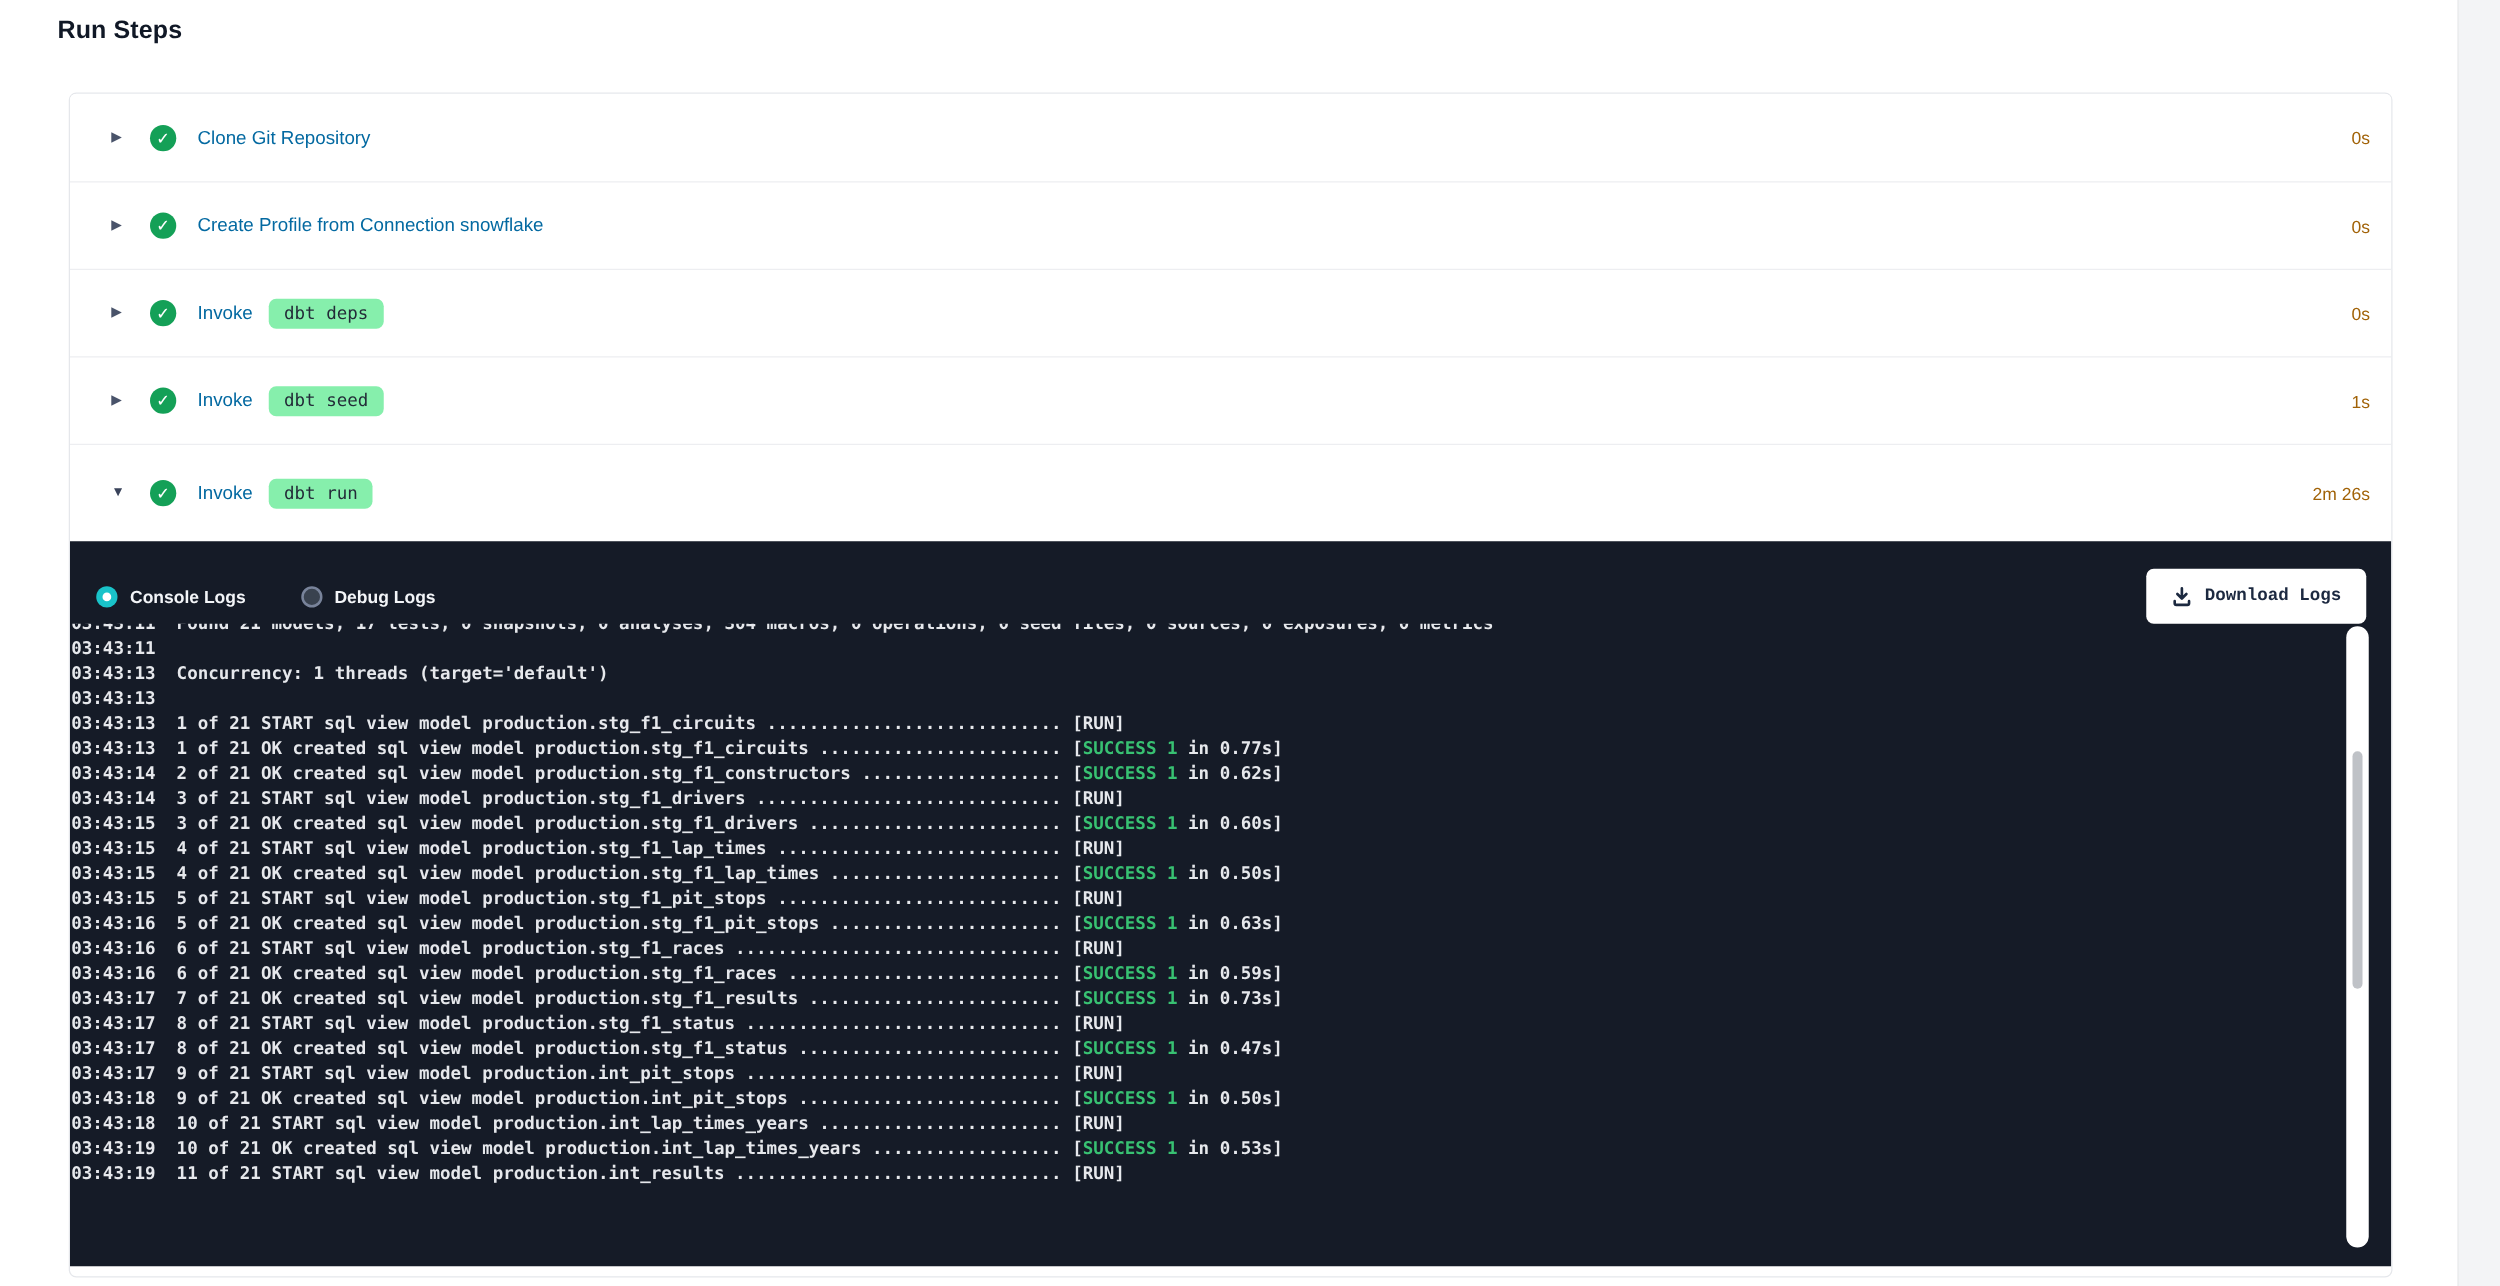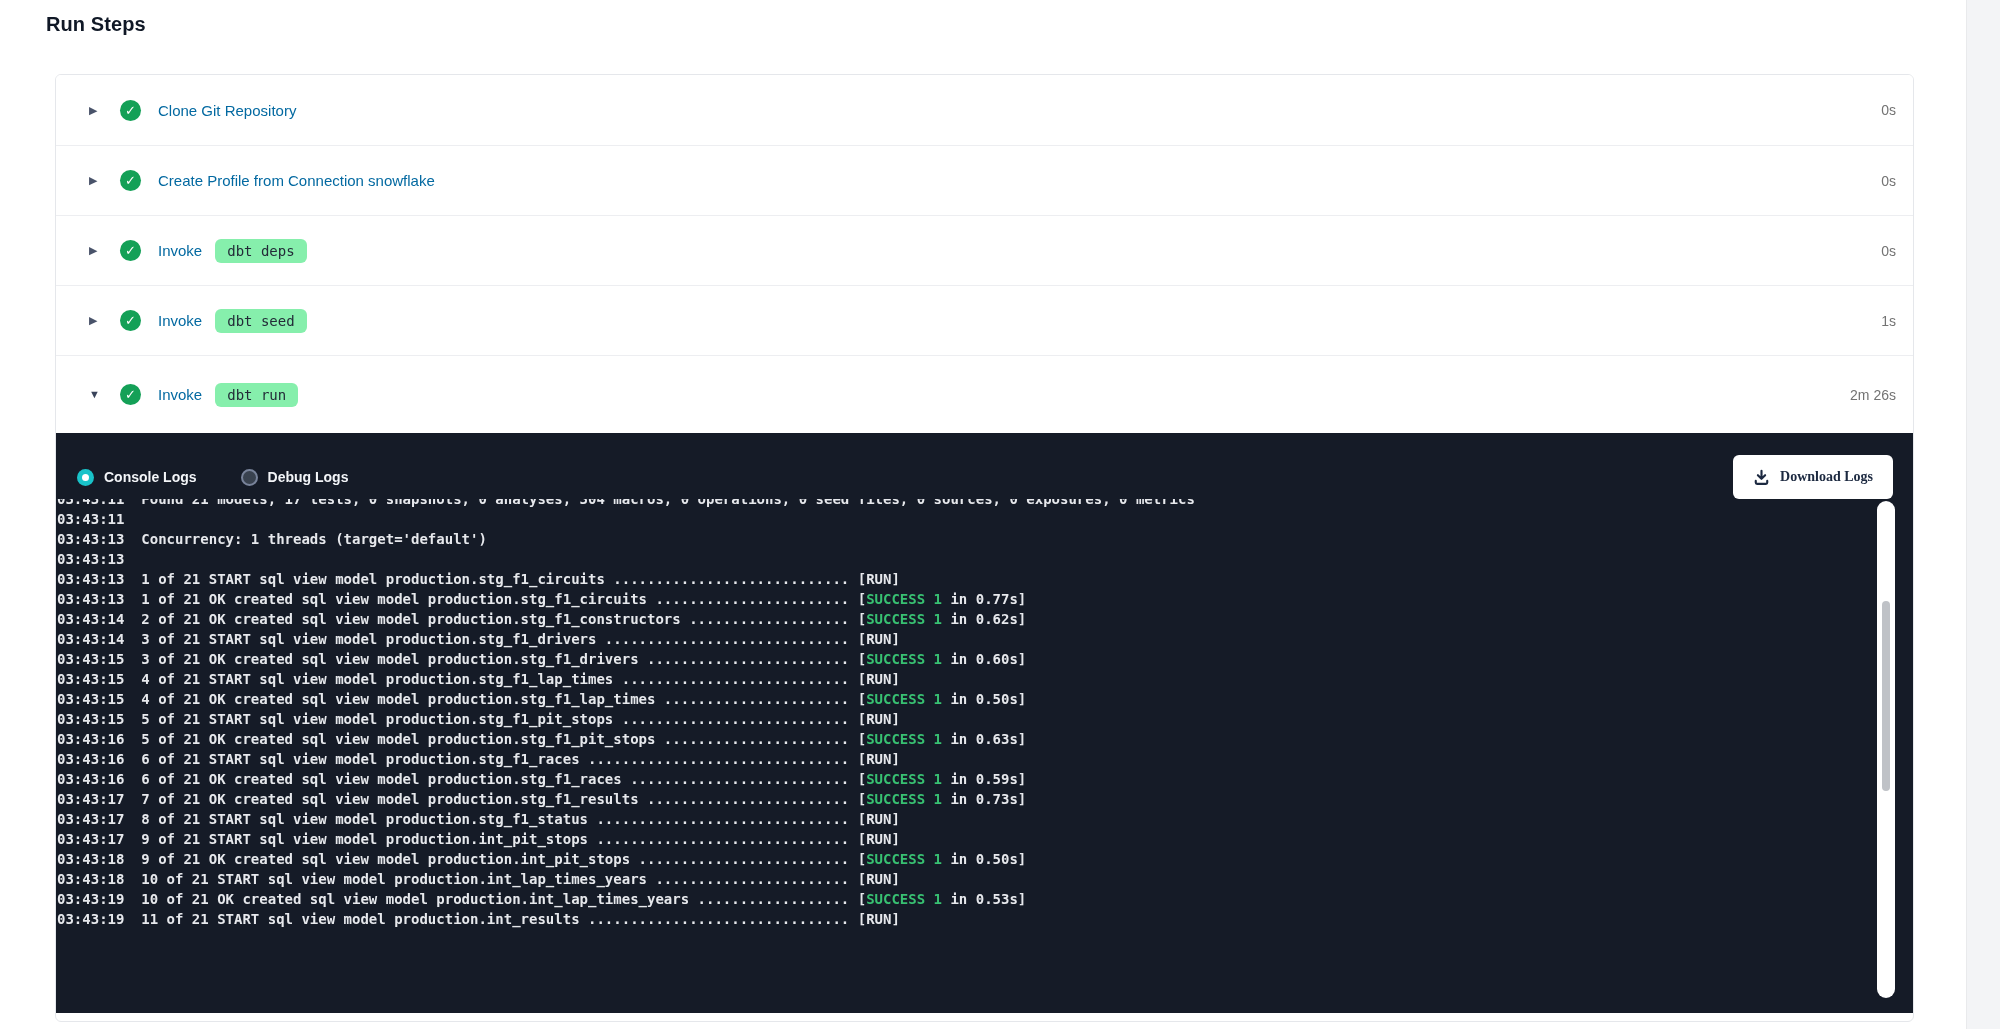--- a/index.html
+++ b/index.html
@@ -29,39 +29,39 @@
   .check { width:21px; height:21px; border-radius:50%; background:#14a057; color:#fff;
     font-size:13px; font-weight:700; display:flex; align-items:center; justify-content:center;
     margin-right:17px; flex:none; line-height:1; }
 
   .step-label { font-size:15px; font-weight:400; color:#0369a1; }
 
   .chip { margin-left:13px; background:#86efac; border-radius:6px; padding:4px 12px 4px;
     font-family:"DejaVu Sans Mono","Liberation Mono",monospace; font-size:14px;
     color:#232b38; }
 
-  .duration { margin-left:auto; font-size:14px; color:#737373; }
+  .duration { margin-left:auto; font-size:14px; color:#a16207; }
 
   .console { position:relative; width:100%; height:580px; background:#151b27; overflow:hidden; }
 
   .console-header { position:absolute; top:0; left:0; right:0; height:66px;
     display:flex; align-items:center; padding:22px 20px 0 21px; }
 
   .radio-item { display:flex; cursor:pointer; }
   .radio-item.second { margin-left:44px; }
   .radio { width:17px; height:17px; border-radius:50%; flex:none; position:relative;
     background:#39424f; border:2px solid #78839a; }
   .radio.selected { background:#19c3c9; border:none; }
   .radio-dot { position:absolute; left:5px; top:5px; width:7px; height:7px;
     border-radius:50%; background:#ffffff; }
   .radio-label { margin-left:10px; font-size:14px; font-weight:700; color:#f3f5f8; }
 
   .download-btn { margin-left:auto; height:44px; background:#ffffff; border:none;
     border-radius:6px; display:flex; align-items:center; padding:0 20px; cursor:pointer;
-    font-family:Liberation Serif, serif; }
+    font-family:Liberation Mono, monospace; }
   .dl-icon { display:flex; margin-right:10px; }
   .download-btn span.dl-label { font-size:14px; font-weight:700; color:#1c2940; }
 
   .log-viewport { position:absolute; top:66px; left:0; right:0; height:500px;
     overflow:hidden; padding-left:1px; }
   .log-content { margin-top:-10px; }
   .log-line { font-family:"DejaVu Sans Mono","Liberation Mono",monospace; font-size:14px;
     font-weight:700; line-height:20px; color:#e6e8ec; white-space:pre; }
   .log-line .g { color:#38c172; }
 
@@ -148,20 +148,21 @@
             <div class="log-line"><span>03:43:14  3 of 21 START sql view model production.stg_f1_drivers ............................. [RUN]</span></div>
             <div class="log-line"><span>03:43:15  3 of 21 OK created sql view model production.stg_f1_drivers ........................ [</span><span class="g">SUCCESS 1</span><span> in 0.60s]</span></div>
             <div class="log-line"><span>03:43:15  4 of 21 START sql view model production.stg_f1_lap_times ........................... [RUN]</span></div>
             <div class="log-line"><span>03:43:15  4 of 21 OK created sql view model production.stg_f1_lap_times ...................... [</span><span class="g">SUCCESS 1</span><span> in 0.50s]</span></div>
             <div class="log-line"><span>03:43:15  5 of 21 START sql view model production.stg_f1_pit_stops ........................... [RUN]</span></div>
             <div class="log-line"><span>03:43:16  5 of 21 OK created sql view model production.stg_f1_pit_stops ...................... [</span><span class="g">SUCCESS 1</span><span> in 0.63s]</span></div>
             <div class="log-line"><span>03:43:16  6 of 21 START sql view model production.stg_f1_races ............................... [RUN]</span></div>
             <div class="log-line"><span>03:43:16  6 of 21 OK created sql view model production.stg_f1_races .......................... [</span><span class="g">SUCCESS 1</span><span> in 0.59s]</span></div>
             <div class="log-line"><span>03:43:17  7 of 21 OK created sql view model production.stg_f1_results ........................ [</span><span class="g">SUCCESS 1</span><span> in 0.73s]</span></div>
             <div class="log-line"><span>03:43:17  8 of 21 START sql view model production.stg_f1_status .............................. [RUN]</span></div>
+            <div class="log-line"><span>03:43:17  8 of 21 OK created sql view model production.stg_f1_status ......................... [</span><span class="g">SUCCESS 1</span><span> in 0.47s]</span></div>
             <div class="log-line"><span>03:43:17  9 of 21 START sql view model production.int_pit_stops .............................. [RUN]</span></div>
             <div class="log-line"><span>03:43:18  9 of 21 OK created sql view model production.int_pit_stops ......................... [</span><span class="g">SUCCESS 1</span><span> in 0.50s]</span></div>
             <div class="log-line"><span>03:43:18  10 of 21 START sql view model production.int_lap_times_years ....................... [RUN]</span></div>
             <div class="log-line"><span>03:43:19  10 of 21 OK created sql view model production.int_lap_times_years .................. [</span><span class="g">SUCCESS 1</span><span> in 0.53s]</span></div>
             <div class="log-line"><span>03:43:19  11 of 21 START sql view model production.int_results ............................... [RUN]</span></div>
           </div>
       </div>
 
       <div class="scroll-track">
         <div class="scroll-thumb"></div>

